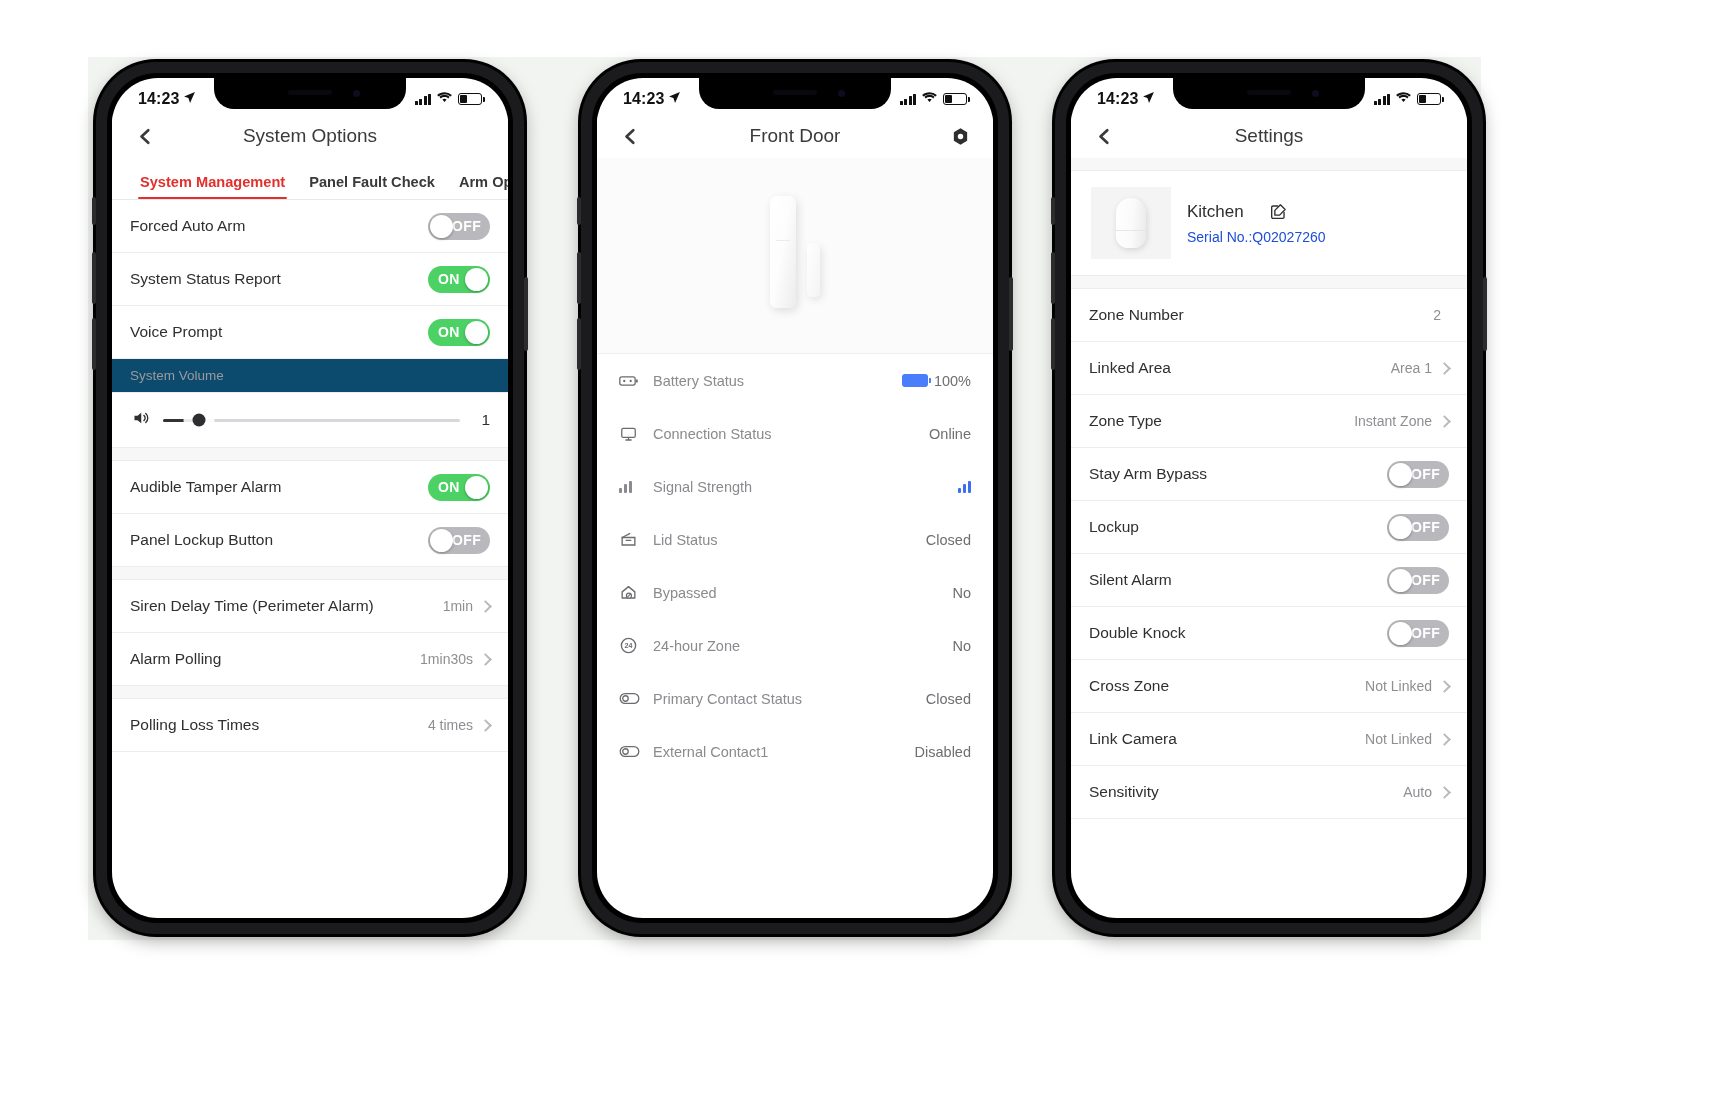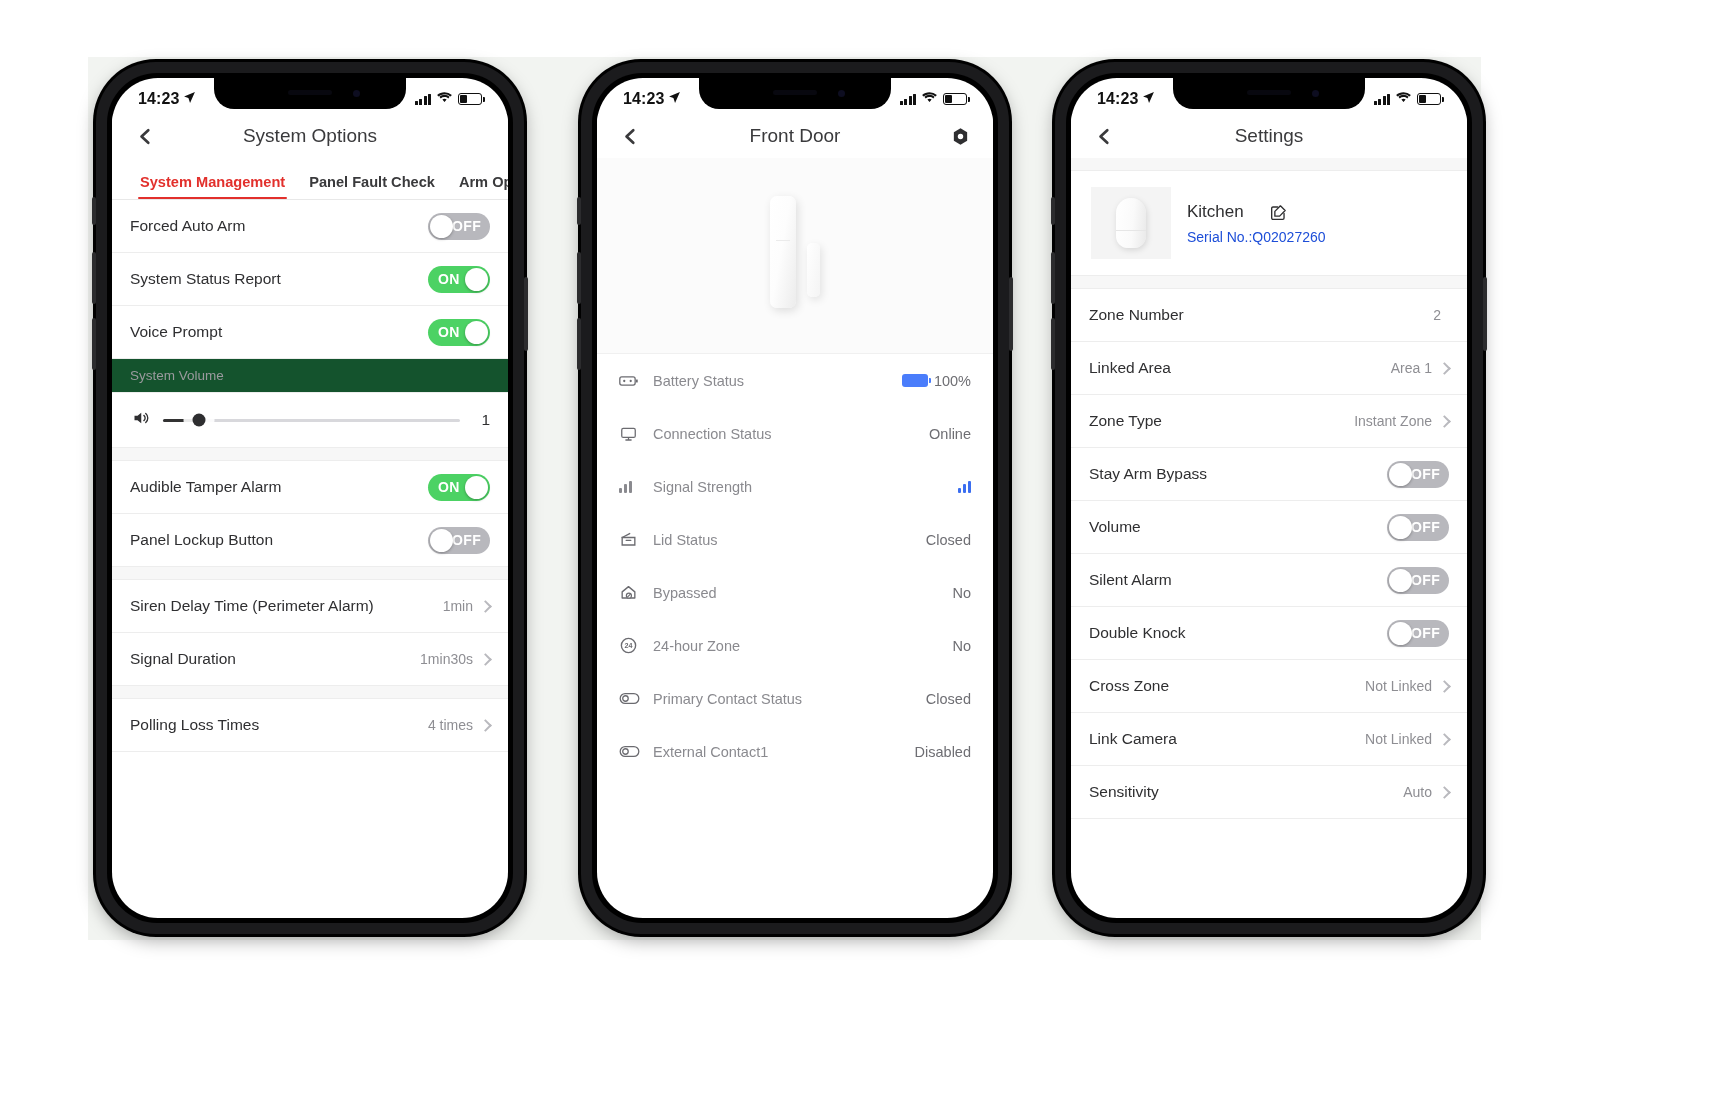--- a/index.html
+++ b/index.html
@@ -163,21 +163,21 @@
   .row .label {
     font-size: 15.5px; color: #2f2f31; flex: 1;
     white-space: nowrap;
   }
   .row .value {
     font-size: 14px; color: #8e8e93; margin-right: 8px; white-space: nowrap;
   }
   .gap { height: 13px; background: #f7f7f7; border-bottom: 1px solid #ededed; }
   .section-head {
     height: 34px; display: flex; align-items: center;
-    padding: 0 18px; background: #14532d;
+    padding: 0 18px; background: #0c4a6e;
     font-size: 13.5px; color: #9a9a9e;
     border-bottom: 1px solid #ededed;
   }
   .chev {
     width: 9px; height: 9px;
     border-right: 2.2px solid #b9b9be;
     border-bottom: 2.2px solid #b9b9be;
     transform: rotate(-45deg);
   }
 
@@ -287,21 +287,21 @@
   .dev-thumb .pir {
     width: 30px; height: 50px;
     border-radius: 15px 15px 12px 12px;
     background: linear-gradient(95deg,#ffffff 0%, #fafafa 55%, #e9e9e9 100%);
     box-shadow: 1px 2px 6px rgba(0,0,0,.13);
     position: relative;
   }
   .dev-thumb .pir::after{
     content:''; position:absolute; left:0; right:0; top:32px; height:1px; background:#e6e6e6;
   }
-  .dev-name-line { display: flex; align-items: flex-end; gap: 25px; }
+  .dev-name-line { display: flex; align-items: flex-start; gap: 25px; }
   .dev-name { font-size: 17px; color: #2f2f31; }
   .dev-serial { font-size: 14px; color: #1d4ed8; margin-top: 7px; }
   .edit-ic { width:19px;height:19px; cursor:pointer; }
 </style>
 </head>
 <body>
 
 <div class="stage">
   <div class="canvas-bg"></div>
 
@@ -419,21 +419,21 @@
           </div>
 
           <div class="gap"></div>
 
           <div class="row">
             <span class="label">Siren Delay Time (Perimeter Alarm)</span>
             <span class="value">1min</span>
             <span class="chev"></span>
           </div>
           <div class="row">
-            <span class="label">Signal Duration</span>
+            <span class="label">Alarm Polling</span>
             <span class="value">1min30s</span>
             <span class="chev"></span>
           </div>
 
           <div class="gap"></div>
 
           <div class="row">
             <span class="label">Polling Loss Times</span>
             <span class="value">4 times</span>
             <span class="chev"></span>
@@ -697,21 +697,21 @@
             <span class="chev"></span>
           </div>
           <div class="row">
             <span class="label">Stay Arm Bypass</span>
             <span class="toggle off">
                 <span class="txt">OFF</span>
                 <span class="knob"></span>
               </span>
           </div>
           <div class="row">
-            <span class="label">Volume</span>
+            <span class="label">Lockup</span>
             <span class="toggle off">
                 <span class="txt">OFF</span>
                 <span class="knob"></span>
               </span>
           </div>
           <div class="row">
             <span class="label">Silent Alarm</span>
             <span class="toggle off">
                 <span class="txt">OFF</span>
                 <span class="knob"></span>

